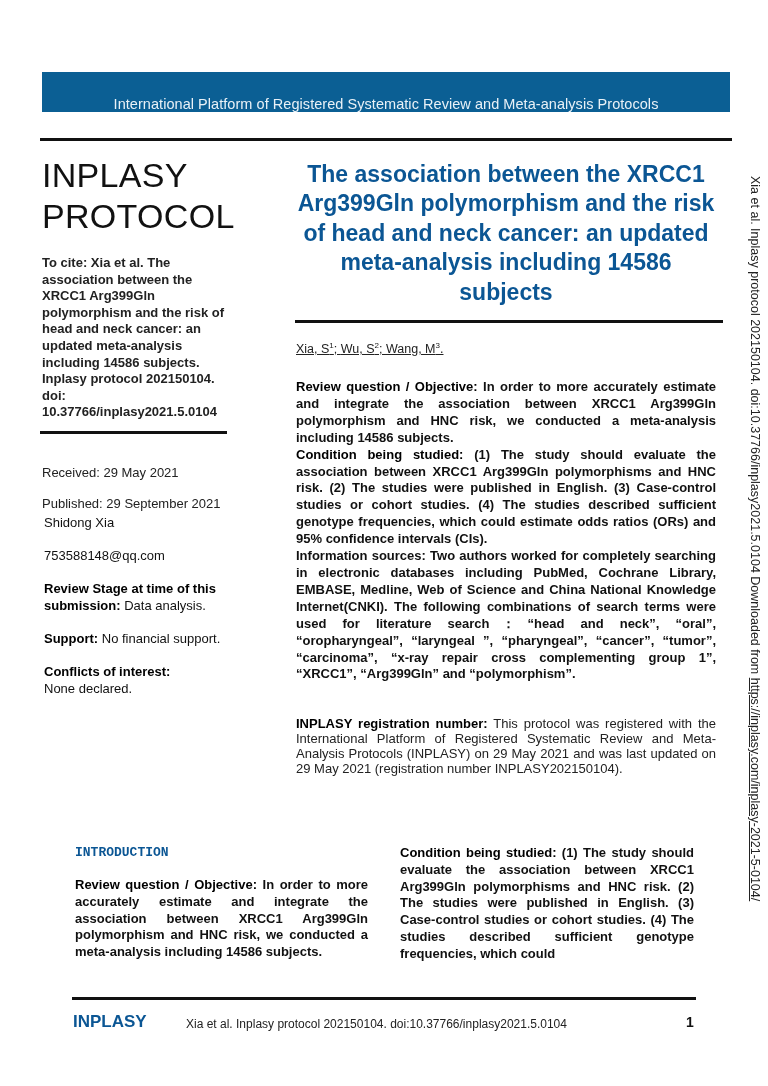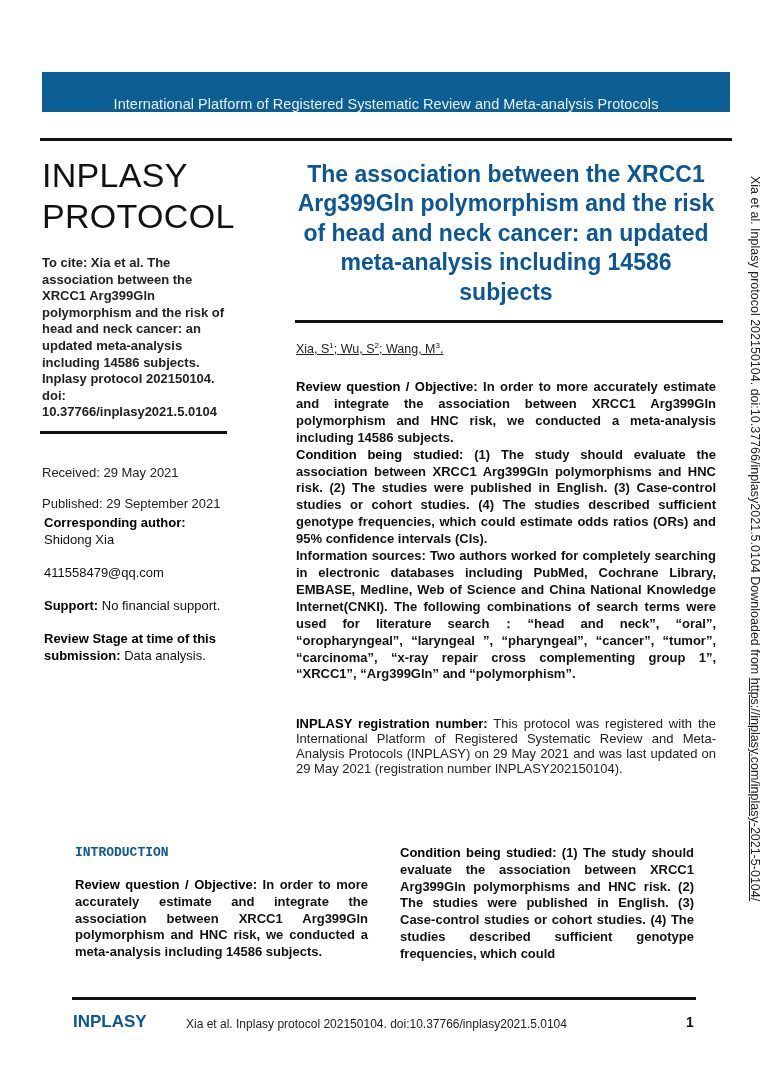--- a/index.html
+++ b/index.html
@@ -79,31 +79,34 @@
 
 <div class="left-rule"></div>
 
 <div class="dates">
   <div>Received: 29 May 2021</div>
   <div>Published: 29 September 2021</div>
 </div>
 
 <div class="meta">
   <div class="block">
-    <div class="blue">Corresponding author:</div>
     <div class="bold">Shidong Xia</div>
   </div>
-  <div class="block bold">411558479@qq.com</div>
+  <div class="block bold">753588148@qq.com</div>
+  <div class="block">
+    <span class="blue">Review Stage at time of this submission:</span>
+    <span class="bold">Data analysis.</span>
+  </div>
   <div class="block">
     <span class="blue">Support:</span>
     <span class="bold">No financial support.</span>
   </div>
   <div class="block">
-    <span class="blue">Review Stage at time of this submission:</span>
-    <span class="bold">Data analysis.</span>
+    <div class="blue">Conflicts of interest:</div>
+    <div class="bold">None declared.</div>
   </div>
 </div>
 
 <h2 class="main-title">The association between the XRCC1 Arg399Gln polymorphism and the risk of head and neck cancer: an updated meta-analysis including 14586 subjects</h2>
 
 <div class="rule-mid"></div>
 
 <div class="authors">
   <span>Xia, S</span><sup>1</sup>;
   <span>Wu, S</span><sup>2</sup>;

